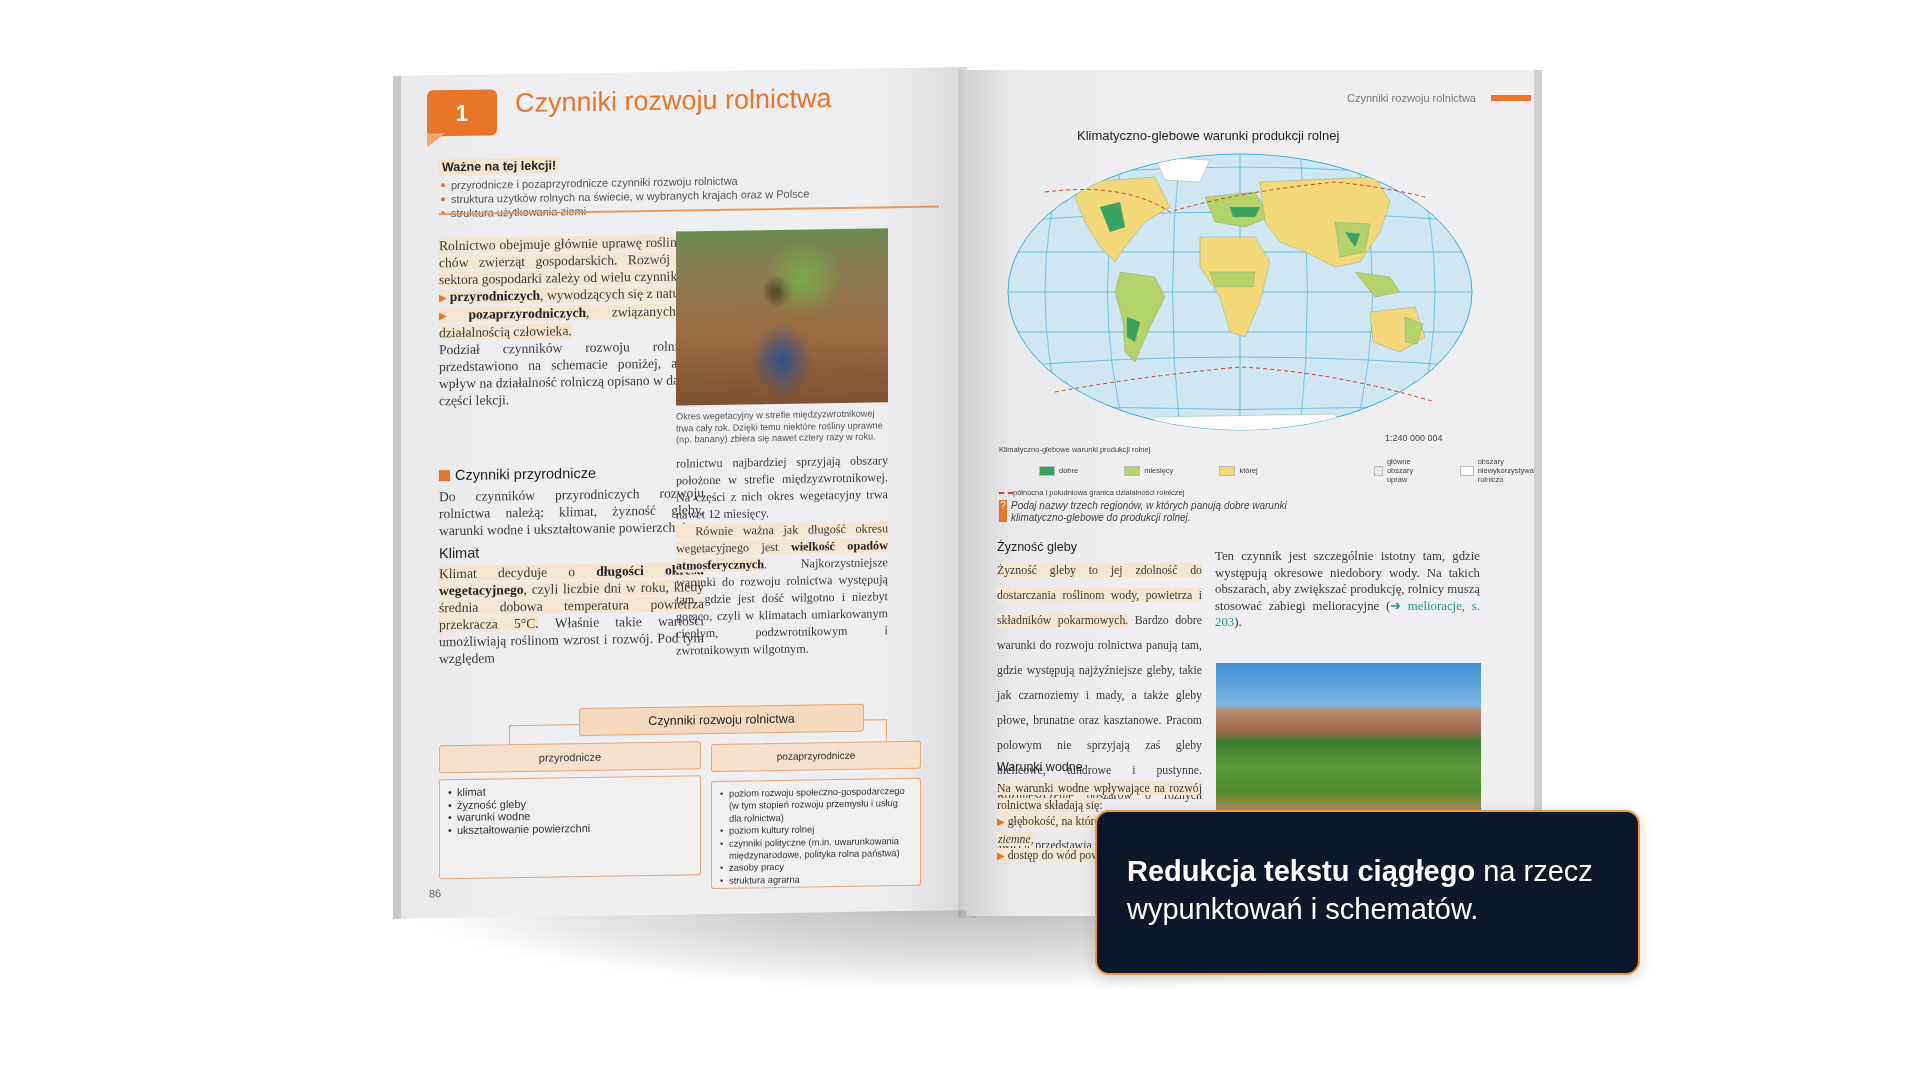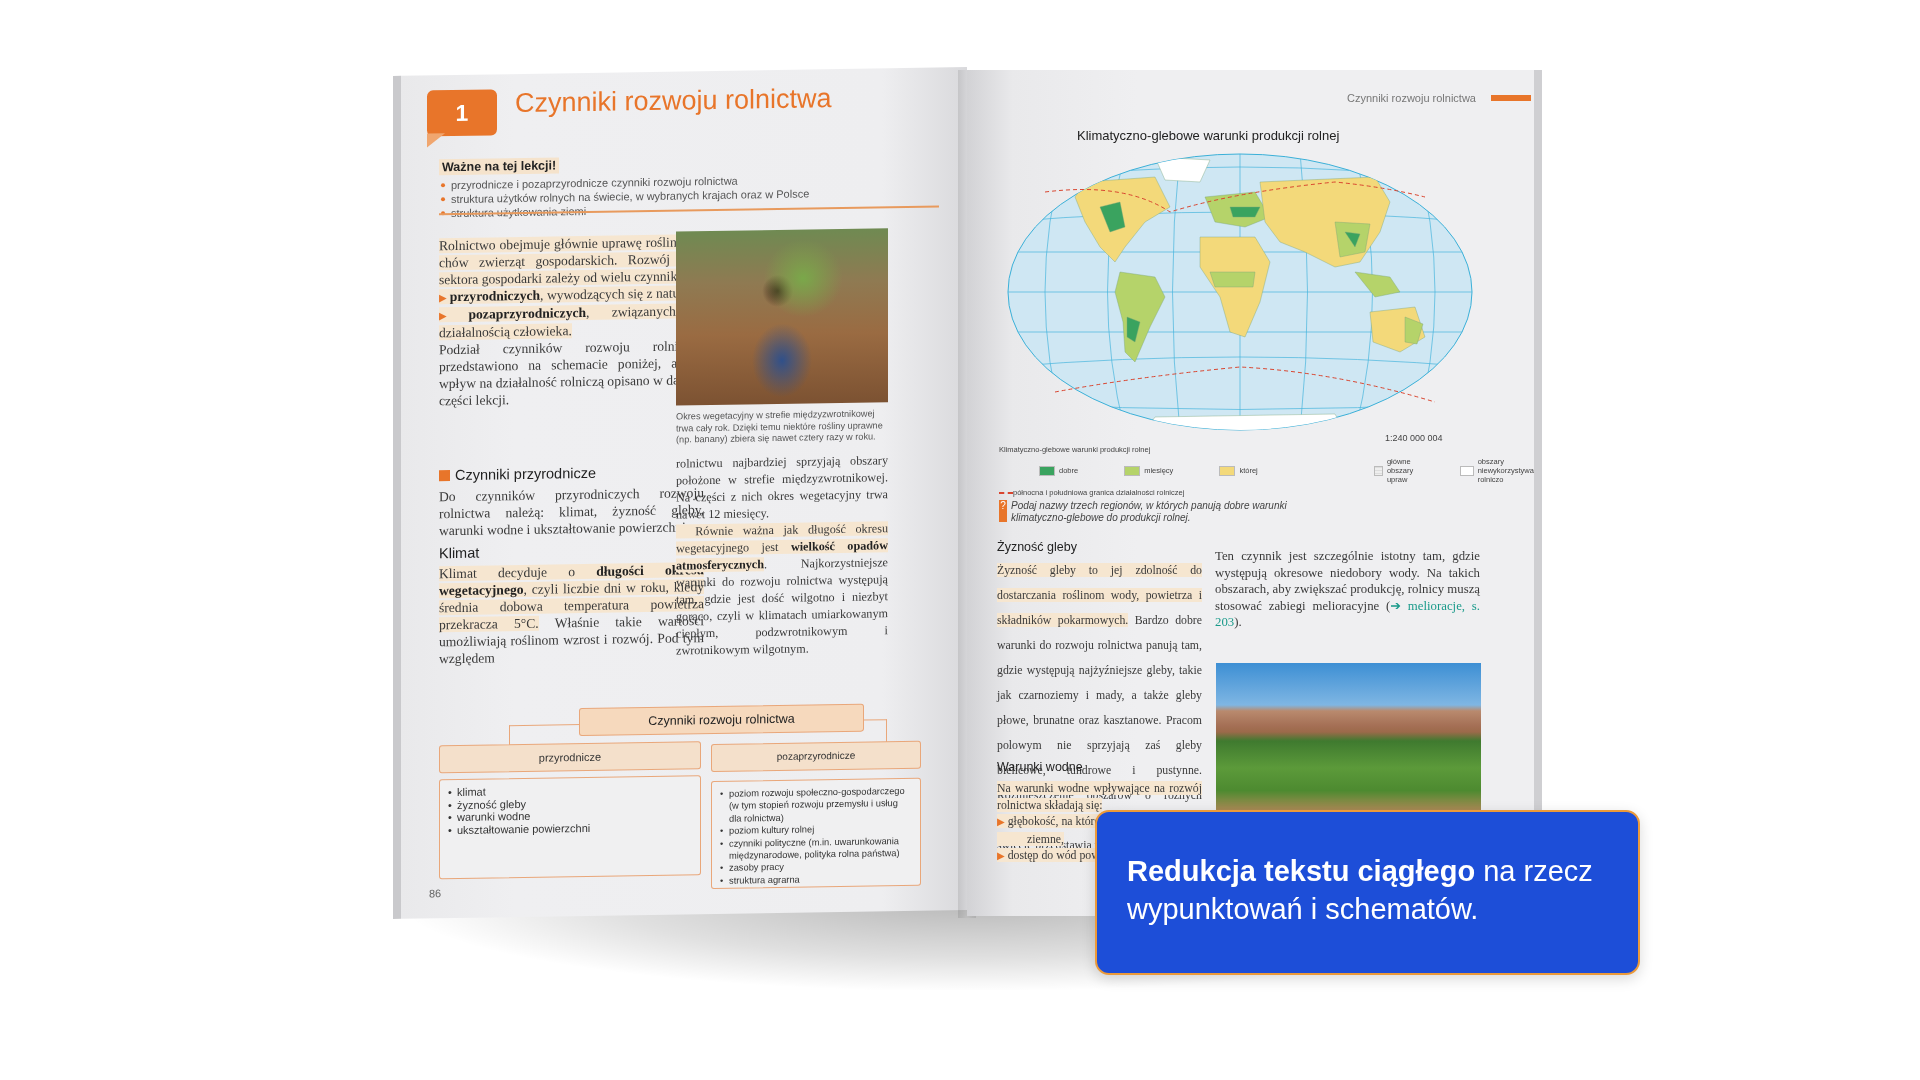--- a/index.html
+++ b/index.html
@@ -53,21 +53,21 @@
   }
   .rule-orange { position: absolute; left: 38px; top: 138px; width: 500px; height: 1.5px; background: #e89a5d; }
 
   .serif { font-family: "Liberation Serif", "DejaVu Serif", serif; }
   .body-text {
     position: absolute; font-size: 13.6px; line-height: 17px; color: #3a3a3a; text-align: justify;
   }
   .hl { background: #f6e6d0; }
   .b { font-weight: bold; color: #222; }
   .tri { color: #e8752a; font-size: 10px; margin-right: 3px; }
-  .ind { padding-left: 30px; }
+  .ind { padding-left: 1px; font-style: italic; }
 
   .col1 { left: 38px; top: 162px; width: 265px; }
   .section-heading {
     position: absolute; font-size: 14.5px; color: #222; white-space: nowrap;
   }
   .sq { display: inline-block; width: 11px; height: 11px; background: #e8752a; margin-right: 5px; vertical-align: -1px; }
 
   .photo1 {
     position: absolute; left: 275px; top: 160px; width: 212px; height: 174px;
     background:
@@ -123,21 +123,21 @@
   .rcol3 { left: 30px; top: 710px; width: 205px; font-size: 11.8px; line-height: 16.5px; }
   .photo2 {
     position: absolute; left: 249px; top: 593px; width: 265px; height: 150px;
     background:
       linear-gradient(to bottom, #3d8fd4 0%, #7fb6e3 28%, #b98a6e 32%, #a46f55 42%, #9c6a4a 46%, #3f7a2f 52%, #5c9a3a 70%, #4d8a30 85%, #b88a5a 100%);
   }
 
   
   .callout {
     position: absolute; left: 1095px; top: 810px; width: 545px; height: 165px;
-    background: #1d4ed8; border: 2px solid #ec9a3a; border-radius: 14px;
+    background: #0f172a; border: 2px solid #ec9a3a; border-radius: 14px;
     padding: 40px 28px 0 30px; color: #fff; font-size: 29px; line-height: 38px;
     box-shadow: 0 4px 14px rgba(0,0,0,0.15);
   }
   .callout b { font-weight: bold; }
 </style>
 </head>
 <body>
 
 <div class="book-shadow"></div>
 

